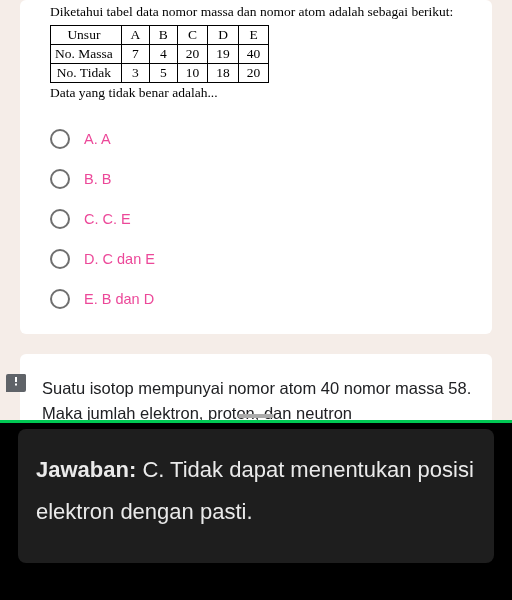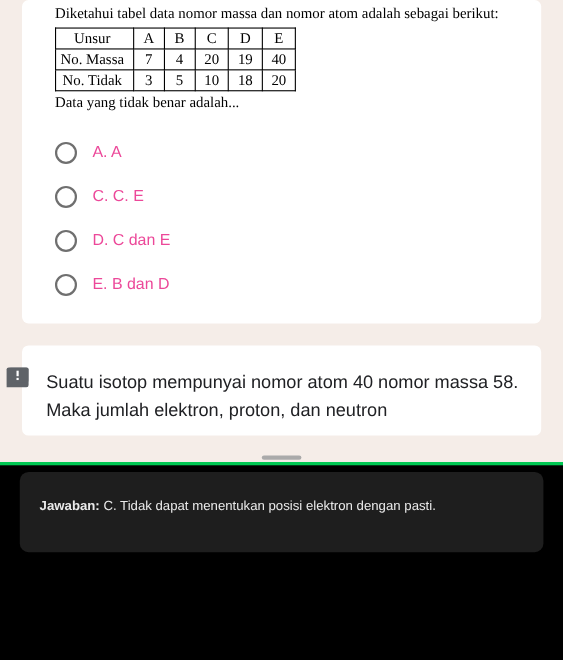--- a/index.html
+++ b/index.html
@@ -122,21 +122,21 @@
       color: #c9c9c9;
     }
     .ai-card {
       background: #1e1e1e;
       margin: 6px 18px 0 18px;
       border-radius: 8px;
       padding: 20px 18px 30px 18px;
     }
     .ai-answer {
       color: #eaeaea;
-      font-size: 12px;
+      font-size: 22px;
       line-height: 1.9;
     }
     .ai-answer .bold {
       font-weight: 700;
     }
   </style>
 </head>
 <body>
 
 <div class="question-card">
@@ -172,20 +172,24 @@
     </table>
 
   <div class="sub-text">Data yang tidak benar adalah...</div>
 
   <div class="option-row">
     <div class="radio-circle"></div>
     <span class="option-label">A. A</span>
   </div>
   <div class="option-row">
     <div class="radio-circle"></div>
+    <span class="option-label">B. B</span>
+  </div>
+  <div class="option-row">
+    <div class="radio-circle"></div>
     <span class="option-label">C. C. E</span>
   </div>
   <div class="option-row">
     <div class="radio-circle"></div>
     <span class="option-label">D. C dan E</span>
   </div>
   <div class="option-row">
     <div class="radio-circle"></div>
     <span class="option-label">E. B dan D</span>
   </div>

